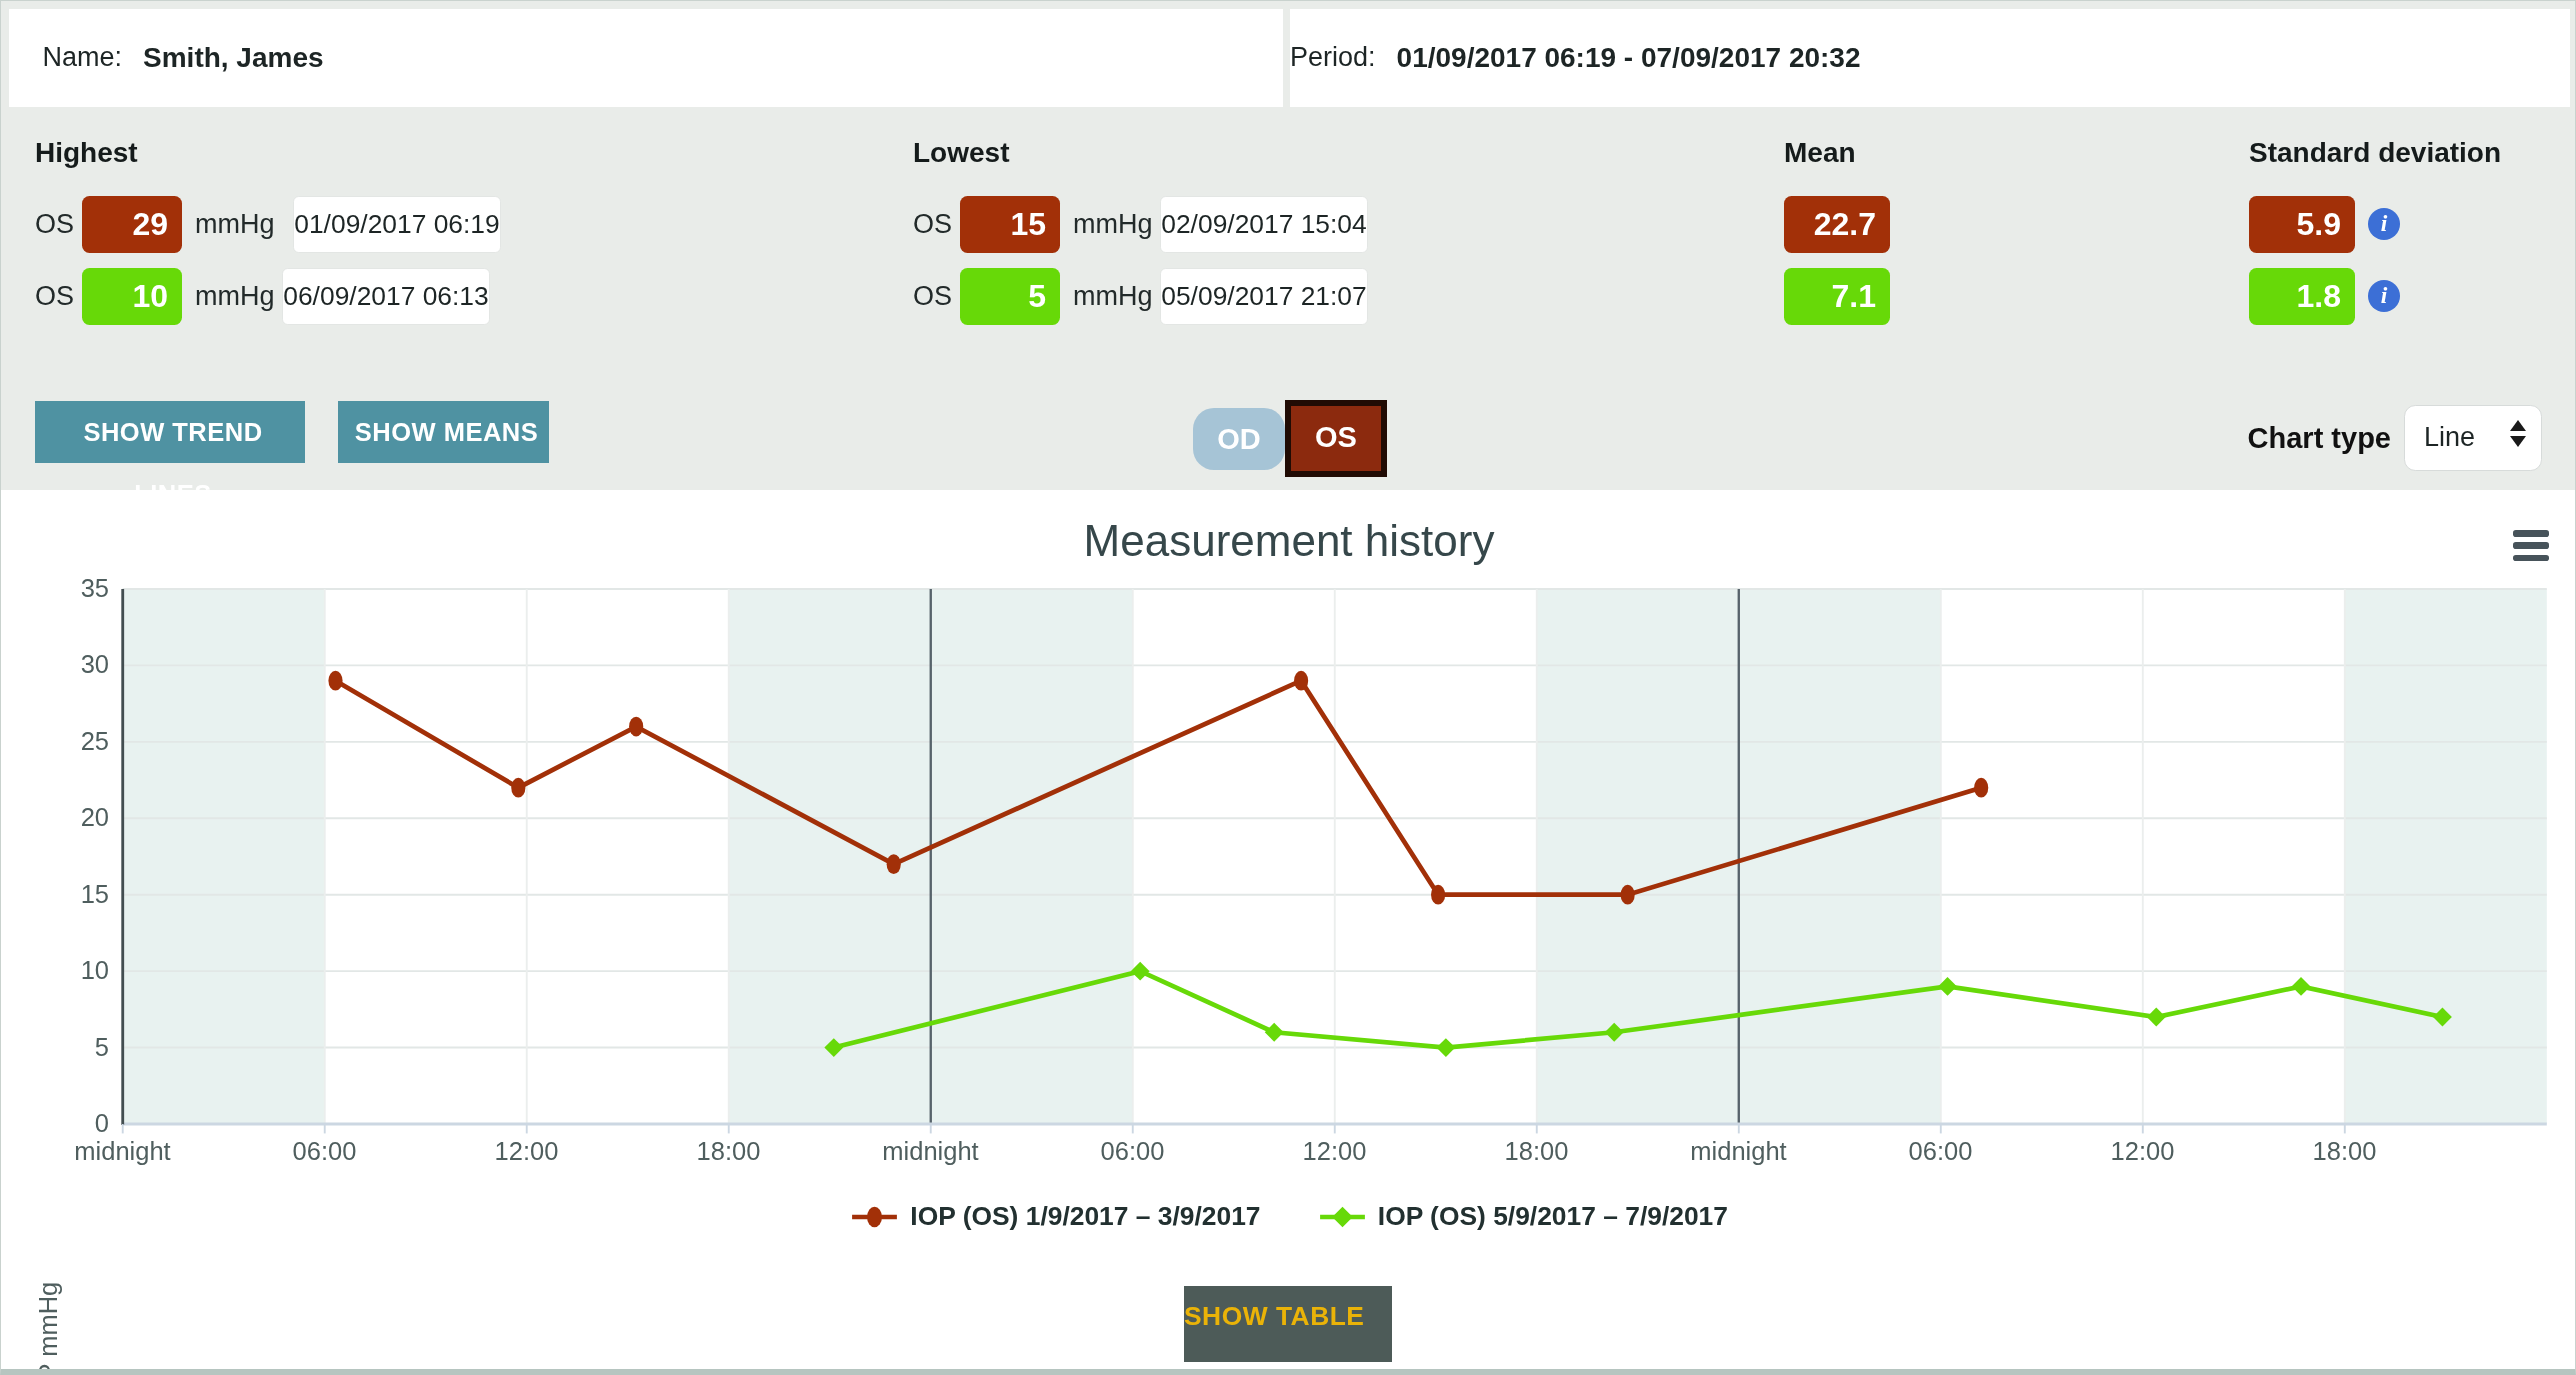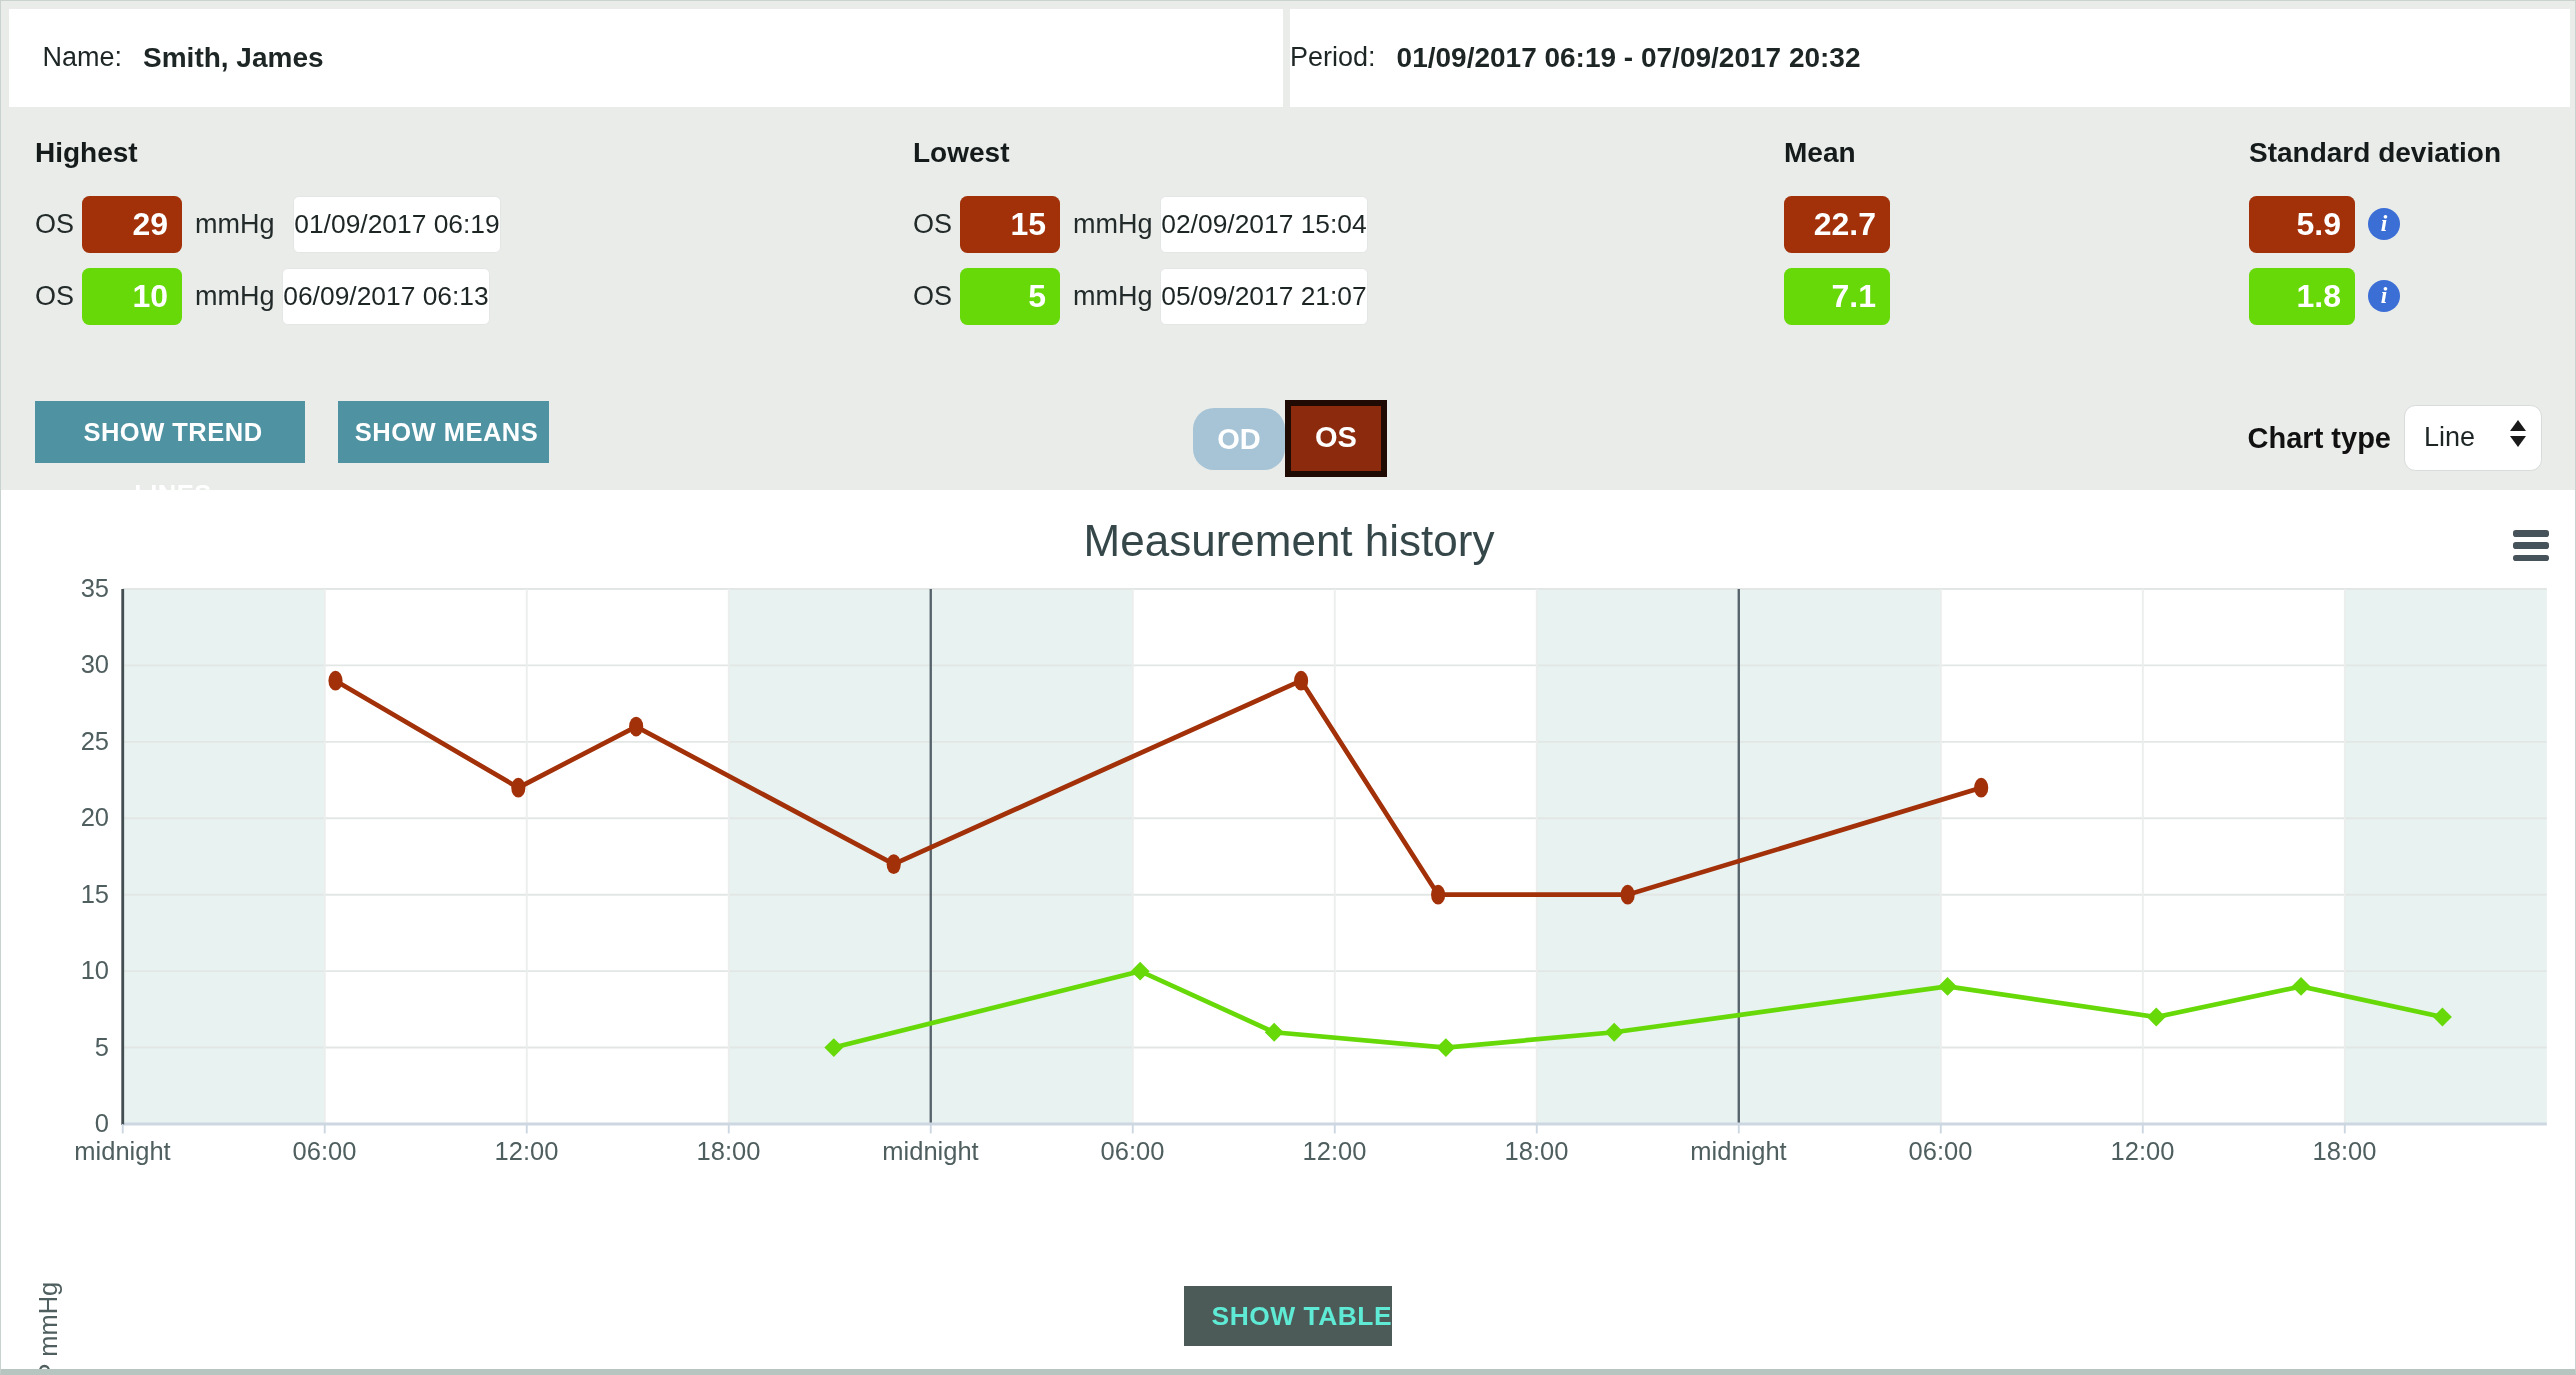--- a/index.html
+++ b/index.html
@@ -66,22 +66,22 @@
   .y-label { position:absolute; left:55px; width:53px; text-align:right; font-size:25.5px; color:#4f5e5e; }
   #y-title { position:absolute; left:-28px; top:840px; width:151px; text-align:center; font-size:25.5px;
              color:#4f5e5e; transform:rotate(-90deg); }
   #axis-labels div { position:absolute; }
   
   #legend { position:absolute; top:711px; left:0; width:2576px; display:flex; justify-content:center;
             gap:57px; align-items:center; }
   .legend-item { display:flex; align-items:center; gap:11.3px; cursor:pointer; }
   .legend-text { font-size:26.4px; font-weight:bold; color:#223030; }
   
-  #btn-table { position:absolute; left:1183px; top:796px; width:208px; height:60px; background:#4d5b58;
-               color:#5eead4; font-size:26.4px; font-weight:bold; text-align:right; line-height:60px;
+  #btn-table { position:absolute; left:1183px; top:796px; width:208px; height:76px; background:#4d5b58;
+               color:#eab308; font-size:26.4px; font-weight:bold; text-align:left; line-height:60px;
                letter-spacing:0.5px; cursor:pointer; }
 </style>
 </head>
 <body>
 
 <div id="app">
 
   <div class="hdr-panel" id="hdr-left">
     <div class="hdr-inner">
       <span class="hdr-label">Name:</span>
@@ -224,18 +224,34 @@
         <div class="y-label" style="top: 543px;">5</div>
         <div class="y-label" style="top: 466px;">10</div>
         <div class="y-label" style="top: 390px;">15</div>
         <div class="y-label" style="top: 313px;">20</div>
         <div class="y-label" style="top: 237px;">25</div>
         <div class="y-label" style="top: 160px;">30</div>
         <div class="y-label" style="top: 84px;">35</div>
       </div>
     <div id="y-title">IOP mmHg</div>
 
+    <div id="legend">
+      <div class="legend-item">
+        <svg width="49" height="28" viewBox="0 0 52 30">
+          <line x1="2" y1="15" x2="50" y2="15" stroke="#a23008" stroke-width="5"></line>
+          <ellipse cx="26" cy="15" rx="8" ry="11" fill="#a23008"></ellipse>
+        </svg>
+        <span class="legend-text">IOP (OS) 1/9/2017 – 3/9/2017</span>
+      </div>
+      <div class="legend-item">
+        <svg width="49" height="28" viewBox="0 0 52 30">
+          <line x1="2" y1="15" x2="50" y2="15" stroke="#67d908" stroke-width="5"></line>
+          <path d="M26 4 L37 15 L26 26 L15 15 Z" fill="#67d908"></path>
+        </svg>
+        <span class="legend-text">IOP (OS) 5/9/2017 – 7/9/2017</span>
+      </div>
+    </div>
 
     <div id="btn-table">SHOW TABLE</div>
   </div>
 
 </div>
 
 
 </body></html>

